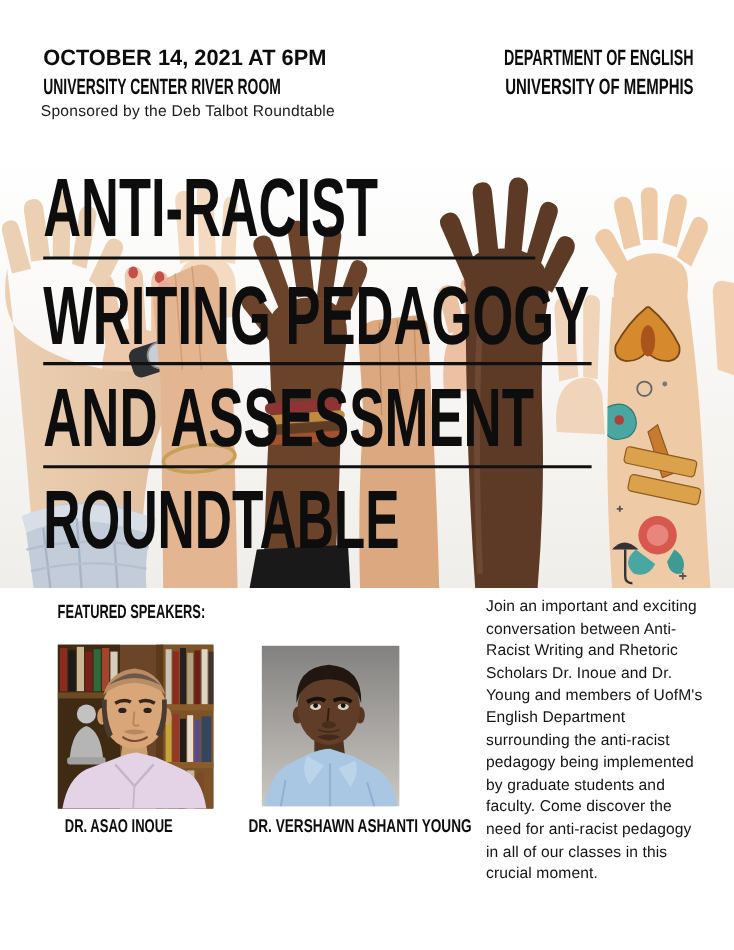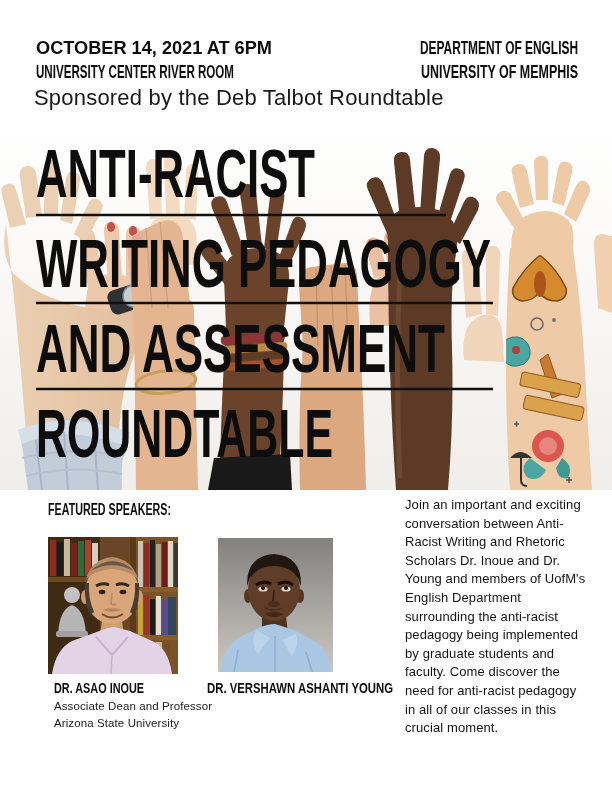--- a/index.html
+++ b/index.html
@@ -4,21 +4,21 @@
 <style>
   html,body{margin:0;padding:0;background:#e8e8e8;}
   .page{
     position:relative;width:612px;height:792px;margin:0 auto;
     background:#ffffff;overflow:hidden;
     font-family:"Liberation Sans",sans-serif;color:#111;
   }
   .abs{position:absolute;}
   svg text{font-family:"Liberation Sans",sans-serif;fill:#0d0d0d;}
   .sponsor{
-    left:34px;top:85px;font-size:22px;font-weight:400;color:#1a1a1a;
+    left:34px;top:85px;font-size:13px;font-weight:400;color:#1a1a1a;
     letter-spacing:.2px;white-space:nowrap;
   }
   .caption-sub{font-size:11.5px;line-height:17.4px;color:#222;letter-spacing:.1px;}
   .desc{
     left:405px;top:496px;width:184px;font-size:13px;line-height:18.6px;
     color:#141414;letter-spacing:.1px;
   }
   .photo-frame{overflow:hidden;}
 </style>
 </head>
@@ -292,24 +292,20 @@
       <ellipse cx="56" cy="66" rx="6" ry="3" fill="#3f2818" opacity="0.7"></ellipse>
       <path d="M47 70 Q56 74 65 70" stroke="#241509" stroke-width="1.2" opacity="0.5" fill="none"></path>
       <path d="M46 76 Q56 72 66 76 Q56 82 46 76 Z" fill="#44291a"></path>
       <path d="M48 78 Q56 84 64 78" stroke="#6b4027" stroke-width="1.4" fill="none"></path>
     </g>
   </svg>
 
   <svg class="abs" style="left:52px;top:680px" width="130" height="18" viewBox="0 0 130 18">
     <text x="2" y="13" font-size="15.5" font-weight="700" textLength="90" lengthAdjust="spacingAndGlyphs">DR. ASAO INOUE</text>
   </svg>
-  <div class="abs caption-sub" style="left:54px;top:698px">
-    <div>Associate Dean and Professor</div>
-    <div>Arizona State University</div>
-  </div>
 
   <svg class="abs" style="left:205px;top:680px" width="200" height="18" viewBox="0 0 200 18">
     <text x="2" y="13" font-size="15.5" font-weight="700" textLength="186" lengthAdjust="spacingAndGlyphs">DR. VERSHAWN ASHANTI YOUNG</text>
   </svg>
 
   <div class="abs desc">Join an important and exciting conversation between Anti-Racist Writing and Rhetoric Scholars Dr. Inoue and Dr. Young and members of UofM's English Department surrounding the anti-racist pedagogy being implemented by graduate students and faculty. Come discover the need for anti-racist pedagogy in all of our classes in this crucial moment.</div>
 
 </div>
 
 </body></html>

